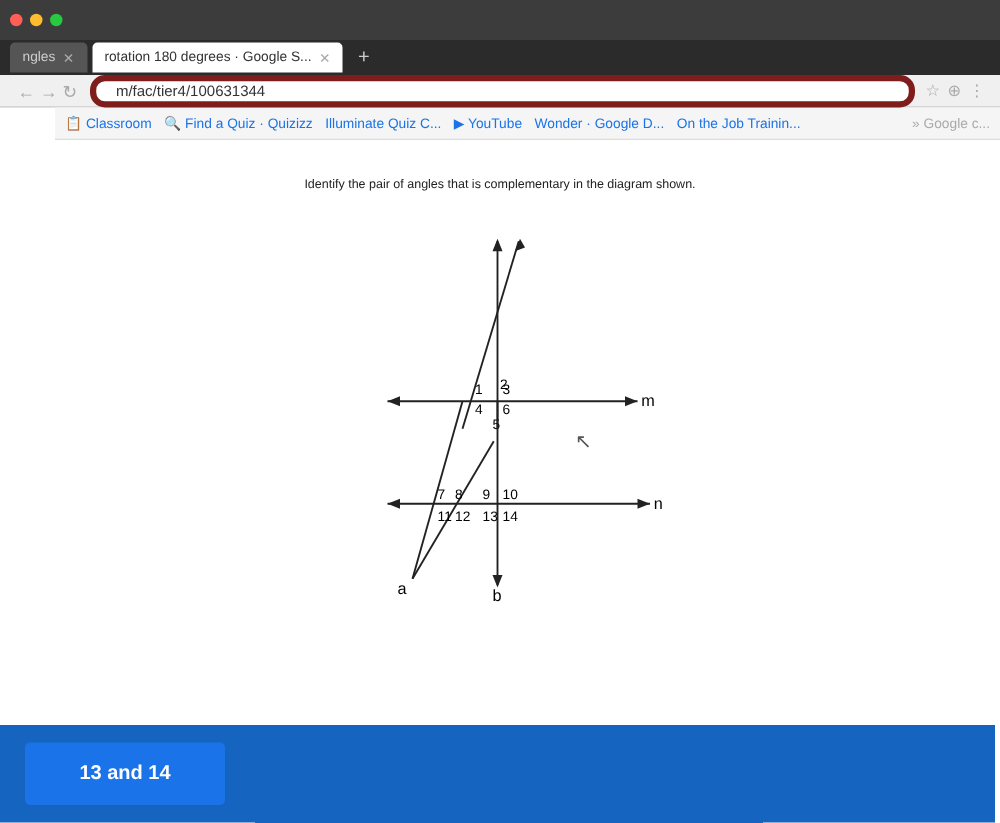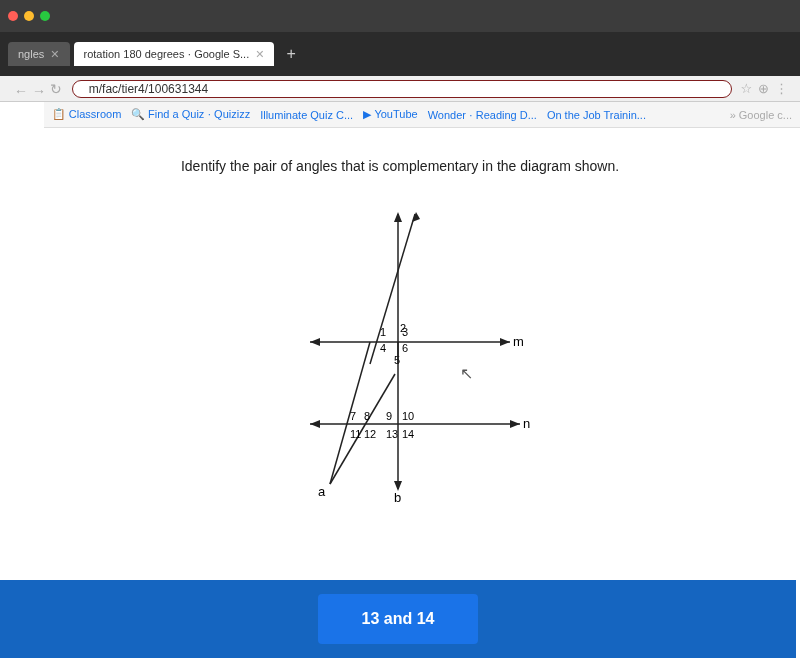--- a/index.html
+++ b/index.html
@@ -9,21 +9,21 @@
     .browser-bar {
       background: #3c3c3c;
       height: 32px;
       display: flex;
       align-items: center;
       padding: 0 8px;
       gap: 8px;
     }
     .tab-bar {
       background: #2b2b2b;
-      height: 44px;
+      height: 28px;
       display: flex;
       align-items: center;
       padding: 0 8px;
       gap: 4px;
     }
     .tab {
       background: #555;
       color: #ccc;
       font-size: 11px;
       padding: 2px 10px;
@@ -71,21 +71,21 @@
       background: #fff;
       display: flex;
       flex-direction: column;
       align-items: center;
       padding: 30px 20px 20px;
       height: calc(658px - 112px);
       position: relative;
     }
 
     .question-text {
-      font-size: 14px;
+      font-size: 10px;
       color: #222;
       margin-bottom: 20px;
       text-align: center;
     }
 
     
     .diagram-container {
       position: relative;
       width: 300px;
       height: 310px;
@@ -105,21 +105,21 @@
       text-align: center;
     }
 
     .bottom-bar {
       position: absolute;
       bottom: 0;
       left: 0;
       right: 4px;
       background: #1565c0;
       display: flex;
-      justify-content: center;
+      justify-content: flex-start;
       gap: 12px;
       padding: 14px 20px;
     }
 
     .browser-controls {
       display: flex;
       align-items: center;
       gap: 6px;
     }
     .dot { width: 10px; height: 10px; border-radius: 50%; background: #888; }
@@ -164,32 +164,32 @@
     <span>rotation 180 degrees · Google S...</span>
     <span style="margin-left:6px; color:#aaa;">✕</span>
   </div>
   <span class="plus-icon">+</span>
 </div>
 
 <div class="address-bar">
   <span class="nav-icon">←</span>
   <span class="nav-icon">→</span>
   <span class="nav-icon">↻</span>
-  <span style="background:#fff; border: 1px solid #7f1d1d; border-radius: 12px; padding: 1px 16px; margin: 0 8px; font-size:12px; flex:1;">m/fac/tier4/100631344</span>
+  <span style="background:#fff; border: 5px solid #7f1d1d; border-radius: 12px; padding: 1px 16px; margin: 0 8px; font-size:12px; flex:1;">m/fac/tier4/100631344</span>
   <span class="star-icon">☆</span>
   <span class="ext-icon" style="margin-left:6px;">⊕</span>
   <span class="ext-icon" style="margin-left:6px;">⋮</span>
 </div>
 
 <div class="bookmarks-bar">
   <span class="bookmark-item">📋 Classroom</span>
   <span class="bookmark-item">🔍 Find a Quiz · Quizizz</span>
   <span class="bookmark-item">Illuminate Quiz C...</span>
   <span class="bookmark-item">▶ YouTube</span>
-  <span class="bookmark-item">Wonder · Reading D...</span>
+  <span class="bookmark-item">Wonder · Google D...</span>
   <span class="bookmark-item">On the Job Trainin...</span>
   <span style="color:#aaa; margin-left:auto;">» Google c...</span>
 </div>
 
 <div class="main-content">
   <div class="question-text">Identify the pair of angles that is complementary in the diagram shown.</div>
 
   <div class="diagram-container">
     <svg width="300" height="310" viewBox="0 0 300 310">
 

